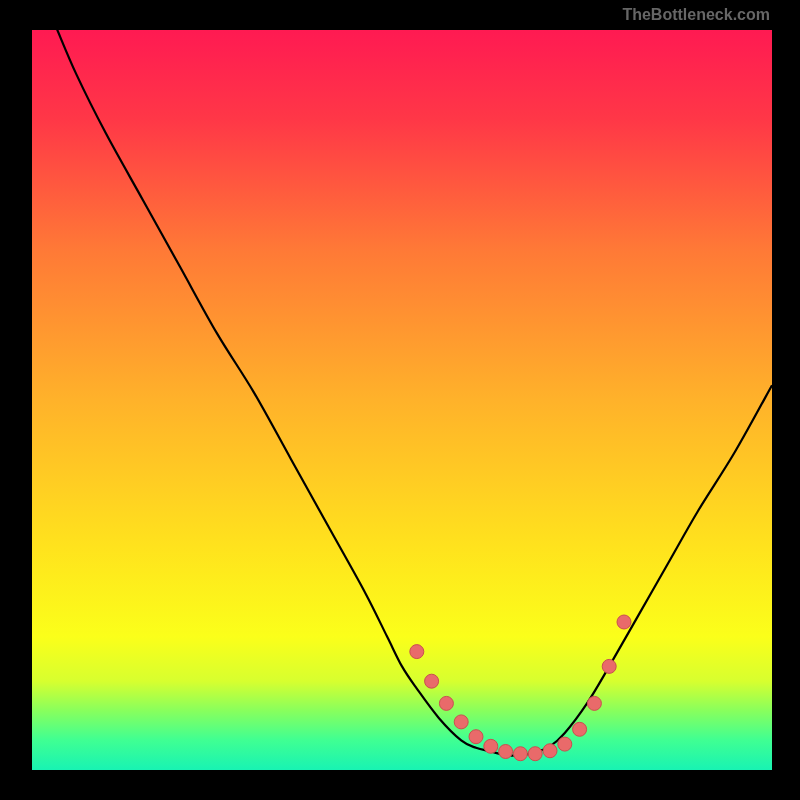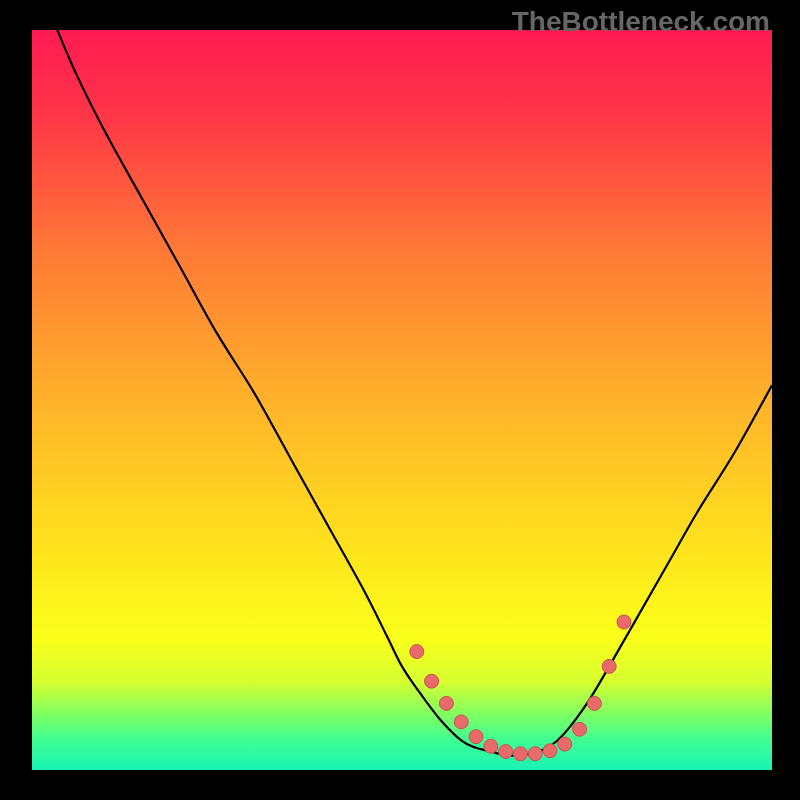--- a/index.html
+++ b/index.html
@@ -18,21 +18,21 @@
     overflow: hidden;
   }
   .gradient {
     position: absolute;
     left: 0; top: 0; width: 100%; height: 100%;
   }
   .watermark {
     position: absolute;
     top: 6px; right: 30px;
     font-family: Arial, Helvetica, sans-serif;
-    font-size: 28px;
+    font-size: 16px;
     font-weight: bold;
     color: #666;
     z-index: 5;
   }
   svg.curve {
     position: absolute;
     left: 0; top: 0;
     width: 100%; height: 100%;
     z-index: 3;
   }

